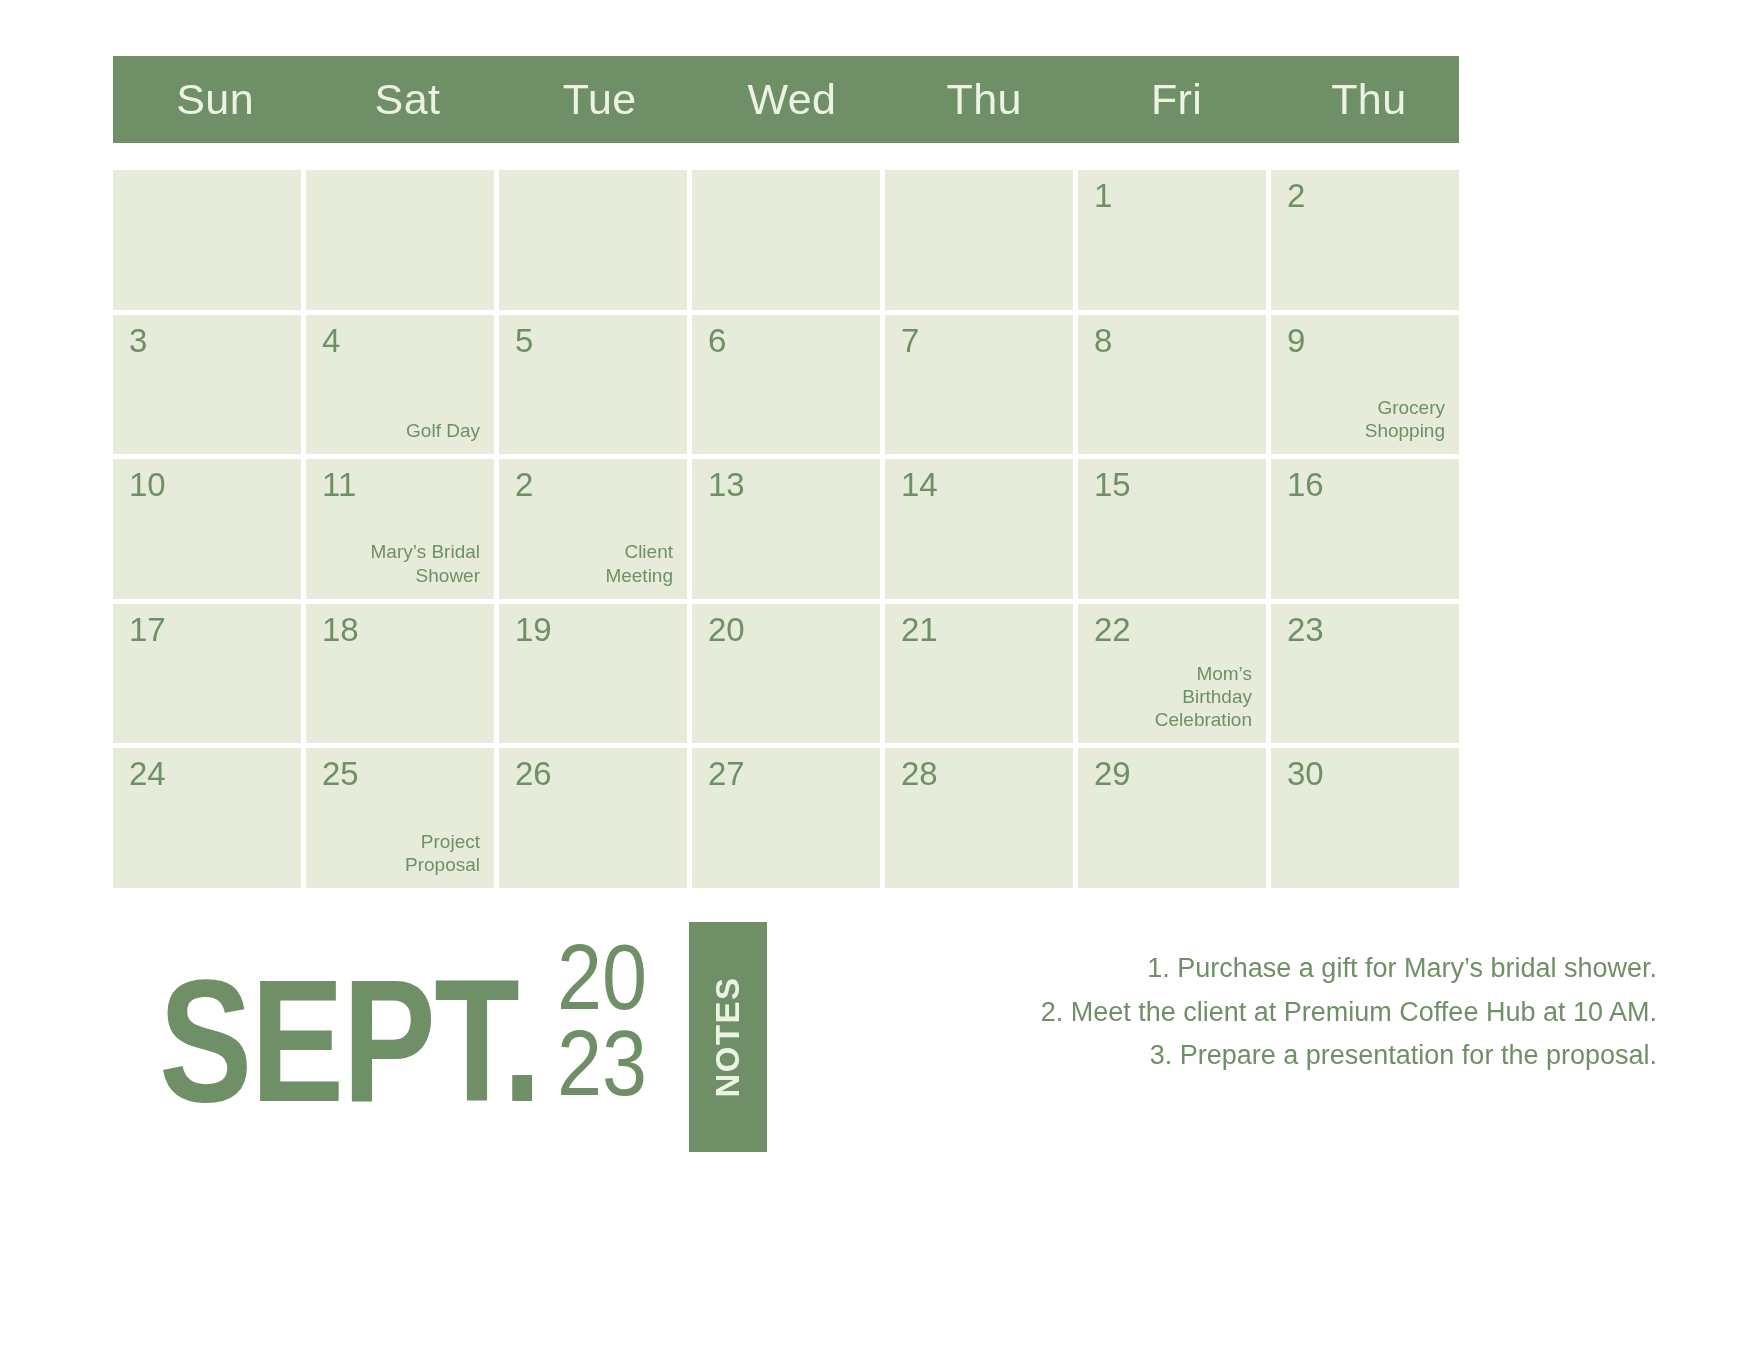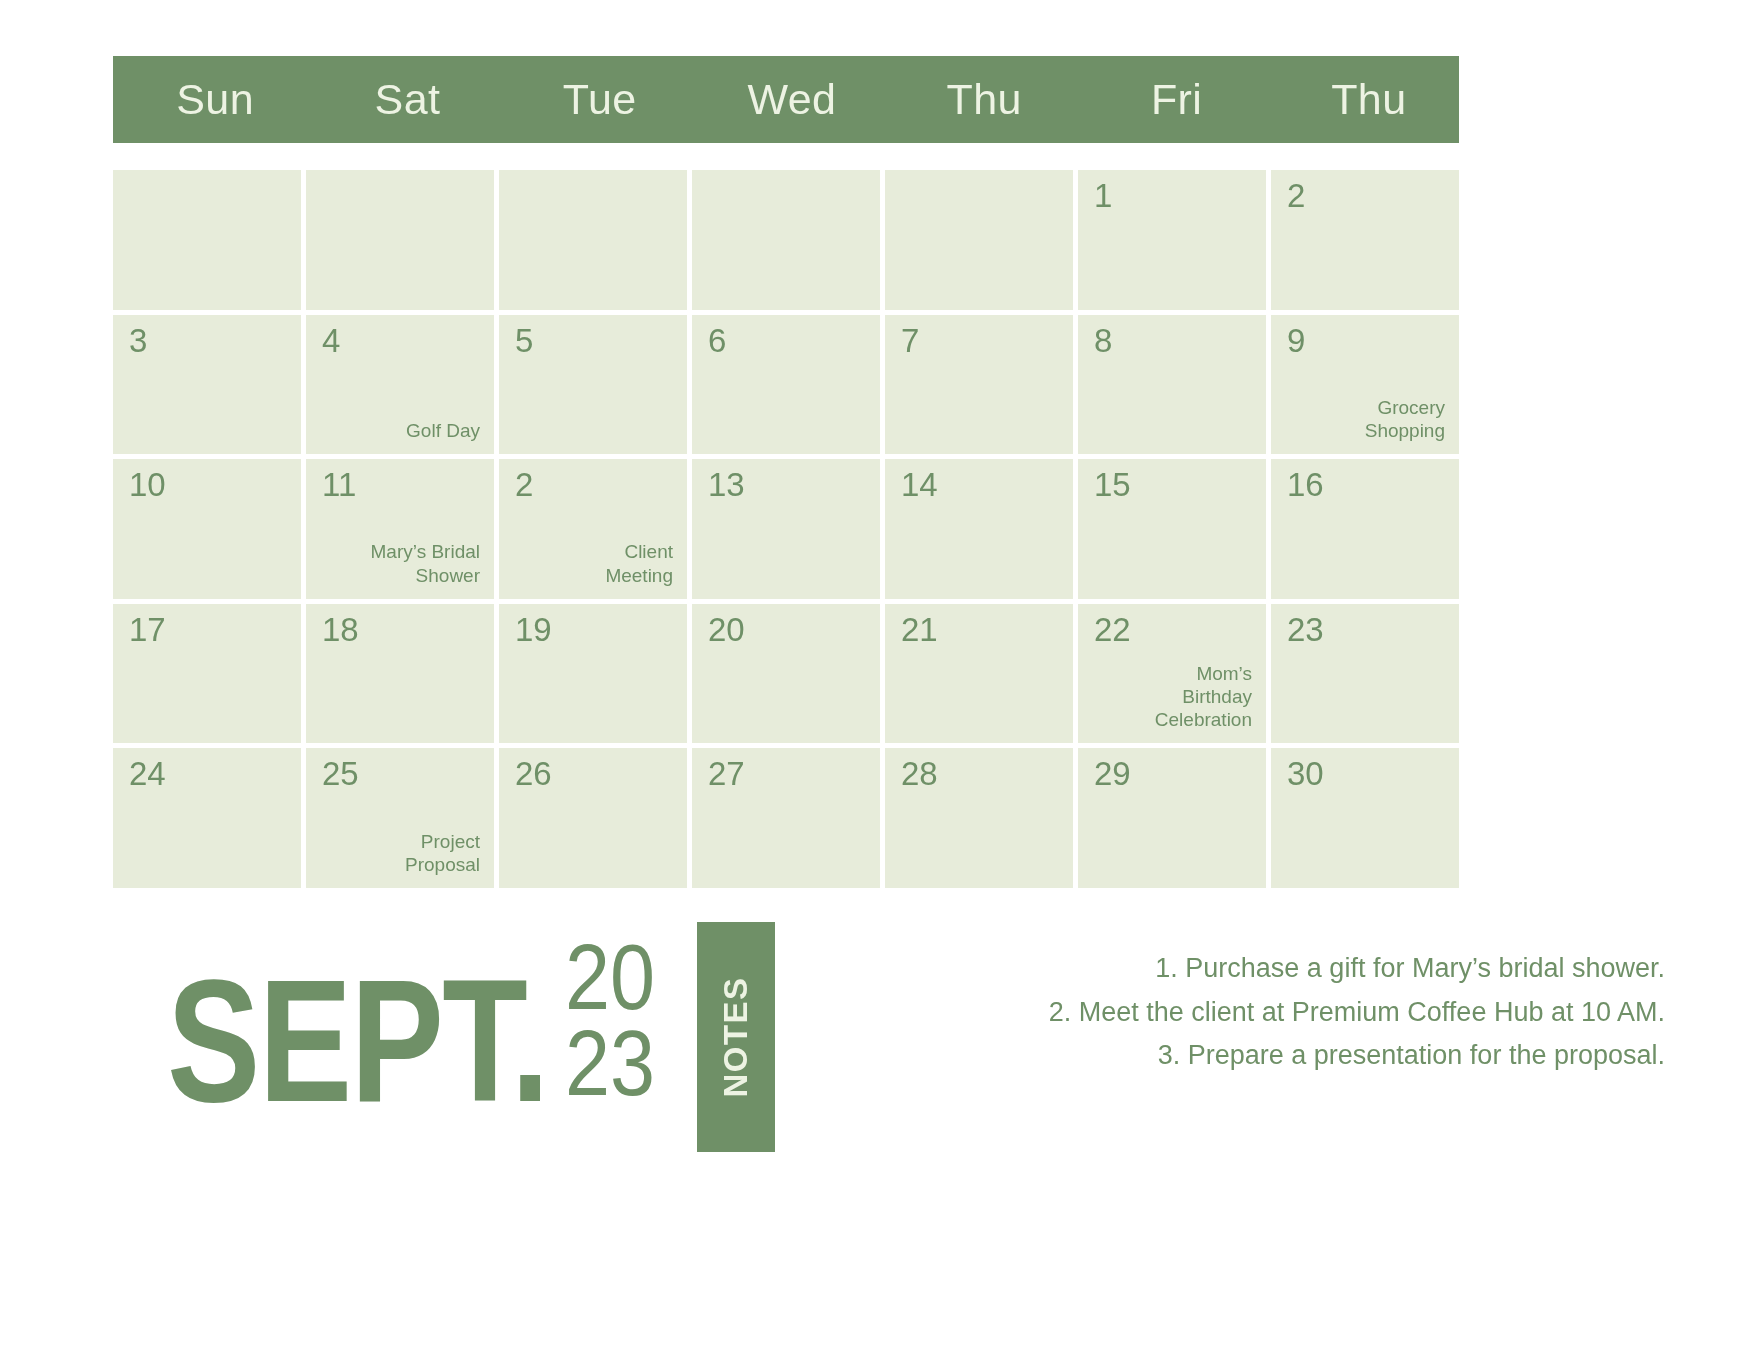--- a/index.html
+++ b/index.html
@@ -76,21 +76,21 @@
     font-size: 19px;
     line-height: 1.22;
     padding-right: 2px;
     padding-bottom: 2px;
     white-space: pre-line;
   }
 
   
   .bottom {
     position: absolute;
-    left: 12px;
+    left: 4px;
     top: 905px;
     width: 1624px;
     height: 455px;
   }
 
   .month-block {
     position: absolute;
     left: 155px;
     top: 30px;
     display: flex;

